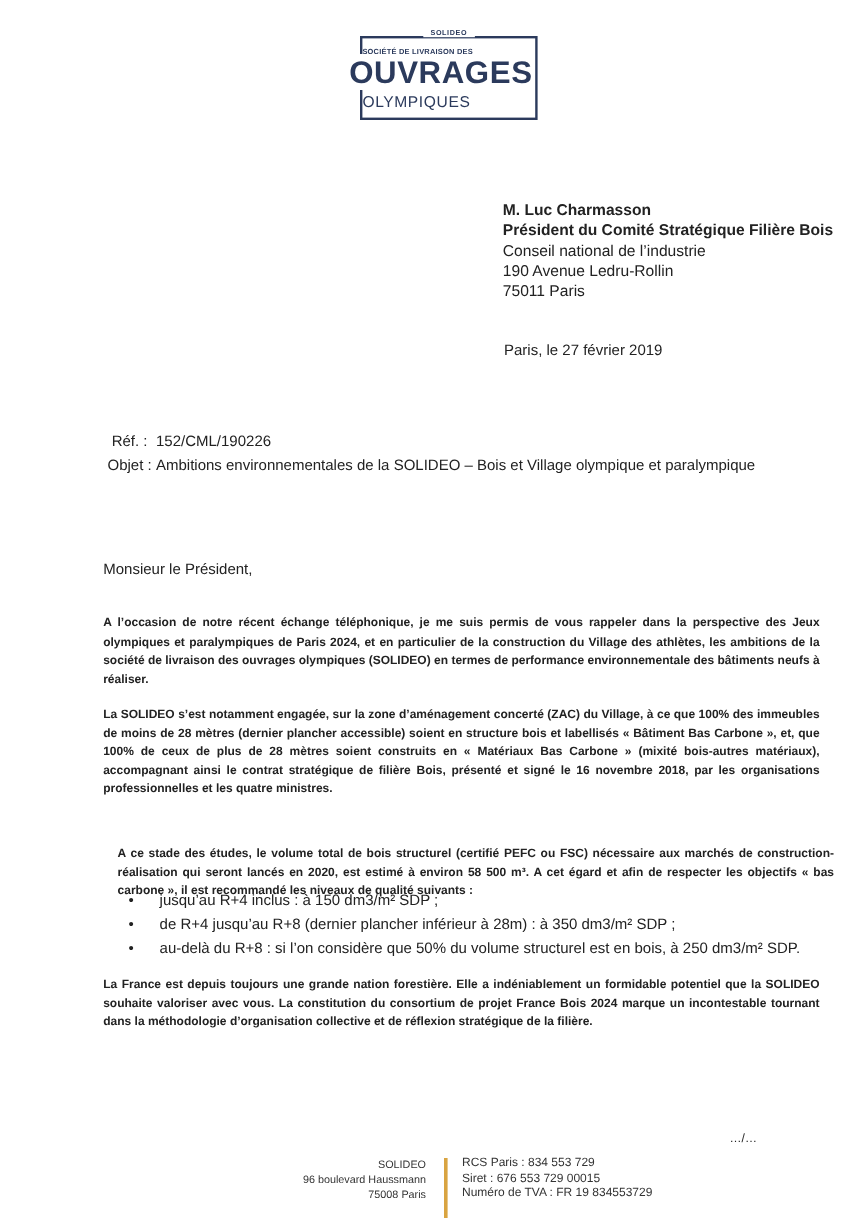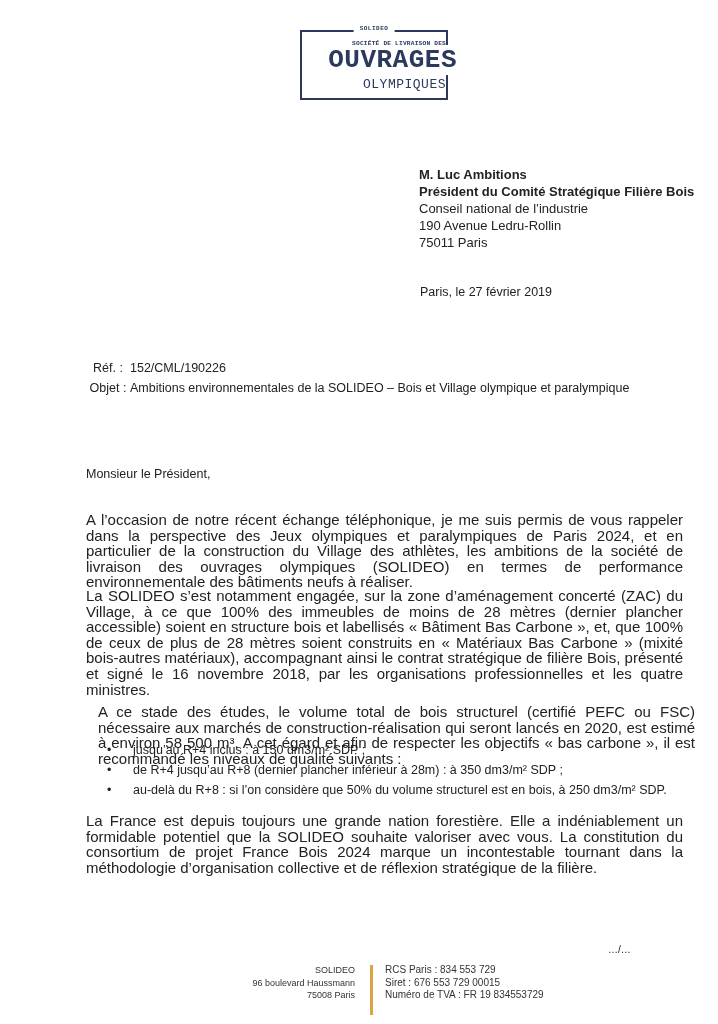--- a/index.html
+++ b/index.html
@@ -3,22 +3,21 @@
   <meta charset="utf-8">
   <style>
     html, body { margin: 0; padding: 0; background: #ffffff; }
     body {
       width: 718px; height: 1024px; position: relative; overflow: hidden;
       font-family: "Liberation Sans", sans-serif; color: #222;
     }
     .logo {
       position: absolute; left: 300px; top: 30px; width: 148px; height: 70px;
       border: 2.5px solid #2b3a5c; box-sizing: border-box; color: #2b3a5c;
-      text-align: right;
-      font-family: Liberation Mono, monospace;
+      text-align: left;
     }
     .logo .brand {
       position: absolute; top: -7px; left: 50%; transform: translateX(-50%);
       background: #fff; padding: 0 6px; font-size: 6px; font-weight: bold; letter-spacing: 0.5px;
     }
     .logo .line1 { position: absolute; top: 8px; left: 0; right: 0; font-size: 6.2px; font-weight: bold; letter-spacing: 0.2px; }
     .logo .line2 {
       position: absolute; top: 14px; left: -12px; right: -12px; font-size: 26px; font-weight: bold;
       letter-spacing: 0.5px; line-height: 28px; background: transparent;
     }
@@ -28,22 +27,23 @@
     .recipient { position: absolute; left: 419px; top: 166px; font-size: 13px; line-height: 17px; }
     .recipient .b { font-weight: bold; }
     .date { position: absolute; left: 420px; top: 285px; font-size: 12.5px; }
 
     .ref { position: absolute; left: 86px; top: 358px; font-size: 12.5px; line-height: 20px; }
     .ref .lbl { display: inline-block; width: 44px; text-align: center; }
 
     .salutation { position: absolute; left: 86px; top: 467px; font-size: 12.5px; }
 
     .para {
-      position: absolute; left: 86px; width: 597px; font-size: 15px; line-height: 15.6px;
+      position: absolute; left: 86px; width: 597px; font-size: 10px; line-height: 15.6px;
       text-align: justify;
+      font-weight: bold;
     }
     .p1 { top: 512px; }
     .p2 { top: 588px; }
     .p3 { top: 692px; }
     .bullets { position: absolute; left: 107px; top: 740px; font-size: 12.5px; line-height: 20px; list-style: none; margin: 0; padding: 0; }
     .bullets li { position: relative; padding-left: 26px; }
     .bullets li .dot { position: absolute; left: 0; top: 0; }
     .p4 { top: 813px; }
 
     .continued { position: absolute; left: 608px; top: 944px; font-size: 10px; }
@@ -59,21 +59,21 @@
 <body>
 
 <div class="logo">
   <div class="brand">SOLIDEO</div>
   <div class="line1">SOCIÉTÉ DE LIVRAISON DES</div>
   <div class="line2"><span>OUVRAGES</span></div>
   <div class="line3">OLYMPIQUES</div>
 </div>
 
 <div class="recipient">
-  <div class="b">M. Luc Ambitions</div>
+  <div class="b">M. Luc Charmasson</div>
   <div class="b">Président du Comité Stratégique Filière Bois</div>
   <div>Conseil national de l’industrie</div>
   <div>190 Avenue Ledru-Rollin</div>
   <div>75011 Paris</div>
 </div>
 
 <div class="date">Paris, le 27 février 2019</div>
 
 <div class="ref">
   <div>

